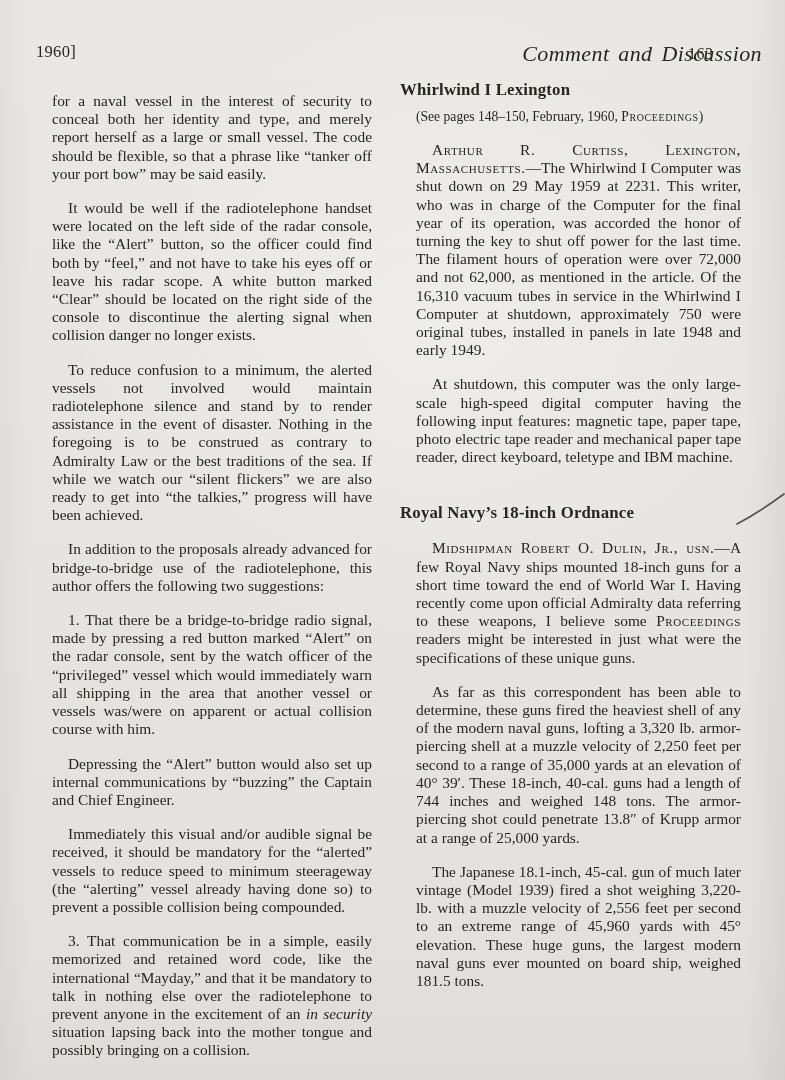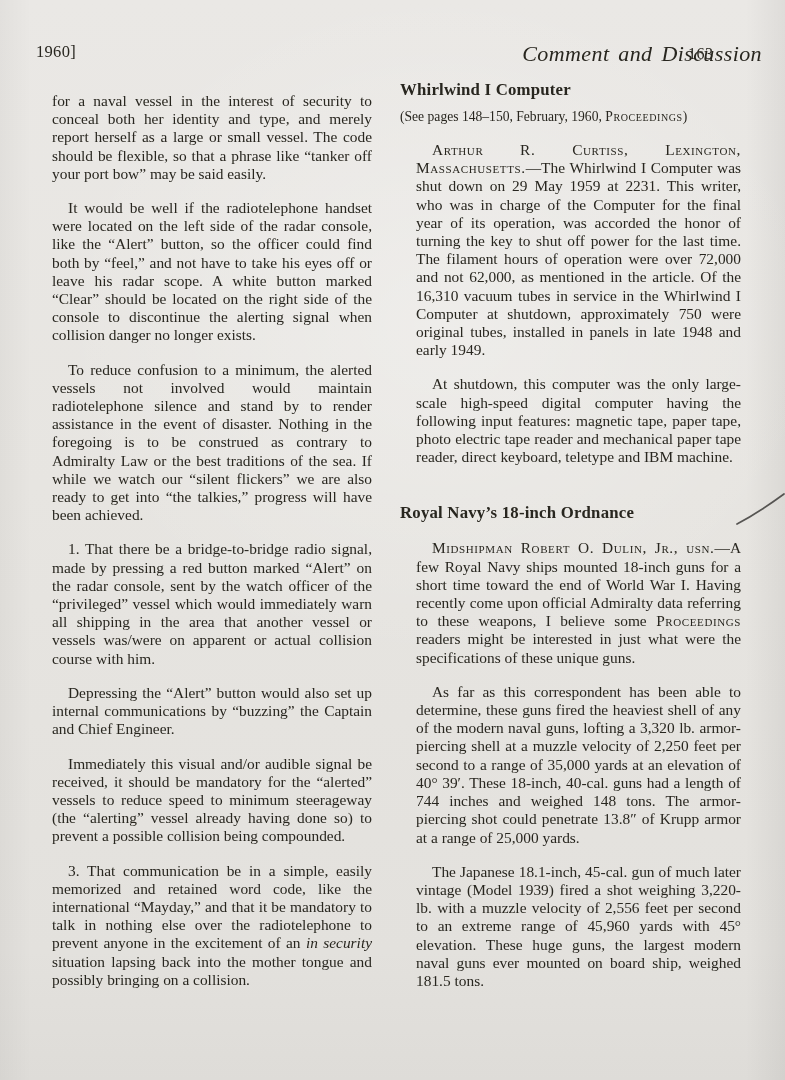--- a/index.html
+++ b/index.html
@@ -41,21 +41,21 @@
     margin: 16px; text-align: justify; text-indent: 16px;
   }
   .para.noindent { text-indent: 0; }
   .sec-heading {
     margin: 0; font-size: 16.8px; font-weight: 700;
     letter-spacing: 0.2px; line-height: 20px;
   }
   .section-1 .sec-heading { margin-top: 4px; }
   .section-2 { margin-top: 37px; font-family: Liberation Serif, serif; }
   .citation {
-    margin: 8px 0 5px 0;
+    margin: 8px 0 5px 16px;
     font-size: 13.6px; line-height: 17px; text-align: justify;
   }
   .seg-sc { font-variant: small-caps; letter-spacing: 0.6px; }
   .seg-i  { font-style: italic; }
   .pen-mark-svg {
     position: absolute; left: 0; top: 0; width: 785px; height: 1080px;
     pointer-events: none;
   }
 </style>
 </head>
@@ -64,30 +64,31 @@
 <div class="page">
 
   <div class="hdr-year">1960]</div>
   <div class="hdr-title">Comment and Discussion</div>
   <div class="hdr-pagenum">163</div>
 
   <div class="col col-left">
     <p class="para noindent"><span>for a naval vessel in the interest of security to conceal both her identity and type, and merely report herself as a large or small vessel. The code should be flexible, so that a phrase like “tanker off your port bow” may be said easily.</span></p>
     <p class="para"><span>It would be well if the radiotelephone handset were located on the left side of the radar console, like the “Alert” button, so the officer could find both by “feel,” and not have to take his eyes off or leave his radar scope. A white button marked “Clear” should be located on the right side of the console to discontinue the alerting signal when collision danger no longer exists.</span></p>
     <p class="para"><span>To reduce confusion to a minimum, the alerted vessels not involved would maintain radiotelephone silence and stand by to render assistance in the event of disaster. Nothing in the foregoing is to be construed as contrary to Admiralty Law or the best traditions of the sea. If while we watch our “silent flickers” we are also ready to get into “the talkies,” progress will have been achieved.</span></p>
+    <p class="para"><span>In addition to the proposals already advanced for bridge-to-bridge use of the radiotelephone, this author offers the following two suggestions:</span></p>
     <p class="para"><span>1. That there be a bridge-to-bridge radio signal, made by pressing a red button marked “Alert” on the radar console, sent by the watch officer of the “privileged” vessel which would immediately warn all shipping in the area that another vessel or vessels was/were on apparent or actual collision course with him.</span></p>
     <p class="para"><span>Depressing the “Alert” button would also set up internal communications by “buzzing” the Captain and Chief Engineer.</span></p>
     <p class="para"><span>Immediately this visual and/or audible signal be received, it should be mandatory for the “alerted” vessels to reduce speed to minimum steerageway (the “alerting” vessel already having done so) to prevent a possible collision being compounded.</span></p>
     <p class="para"><span>3. That communication be in a simple, easily memorized and retained word code, like the international “Mayday,” and that it be mandatory to talk in nothing else over the radiotelephone to prevent anyone in the excitement of an </span><span class="seg-i">in security</span><span> situation lapsing back into the mother tongue and possibly bringing on a collision.</span></p>
   </div>
 
   <div class="col col-right">
 
     <div class="section-1">
-      <h2 class="sec-heading">Whirlwind I Computer</h2>
+      <h2 class="sec-heading">Whirlwind I Lexington</h2>
       <p class="citation"><span>(See pages 148–150, February, 1960, </span><span class="seg-sc">Proceedings</span><span>)</span></p>
       <p class="para"><span class="seg-sc">Arthur R. Curtiss, Lexington, Massachusetts.</span><span>—The Whirlwind I Computer was shut down on 29 May 1959 at 2231. This writer, who was in charge of the Computer for the final year of its operation, was accorded the honor of turning the key to shut off power for the last time. The filament hours of operation were over 72,000 and not 62,000, as mentioned in the article. Of the 16,310 vacuum tubes in service in the Whirlwind I Computer at shutdown, approximately 750 were original tubes, installed in panels in late 1948 and early 1949.</span></p>
       <p class="para"><span>At shutdown, this computer was the only large-scale high-speed digital computer having the following input features: magnetic tape, paper tape, photo electric tape reader and mechanical paper tape reader, direct keyboard, teletype and IBM machine.</span></p>
     </div>
 
     <div class="section-2">
       <h2 class="sec-heading">Royal Navy’s 18-inch Ordnance</h2>
       <p class="para"><span class="seg-sc">Midshipman Robert O. Dulin, Jr., usn.</span><span>—A few Royal Navy ships mounted 18-inch guns for a short time toward the end of World War I. Having recently come upon official Admiralty data referring to these weapons, I believe some </span><span class="seg-sc">Proceedings</span><span> readers might be interested in just what were the specifications of these unique guns.</span></p>
       <p class="para"><span>As far as this correspondent has been able to determine, these guns fired the heaviest shell of any of the modern naval guns, lofting a 3,320 lb. armor-piercing shell at a muzzle velocity of 2,250 feet per second to a range of 35,000 yards at an elevation of 40° 39′. These 18-inch, 40-cal. guns had a length of 744 inches and weighed 148 tons. The armor-piercing shot could penetrate 13.8″ of Krupp armor at a range of 25,000 yards.</span></p>
       <p class="para"><span>The Japanese 18.1-inch, 45-cal. gun of much later vintage (Model 1939) fired a shot weighing 3,220-lb. with a muzzle velocity of 2,556 feet per second to an extreme range of 45,960 yards with 45° elevation. These huge guns, the largest modern naval guns ever mounted on board ship, weighed 181.5 tons.</span></p>

